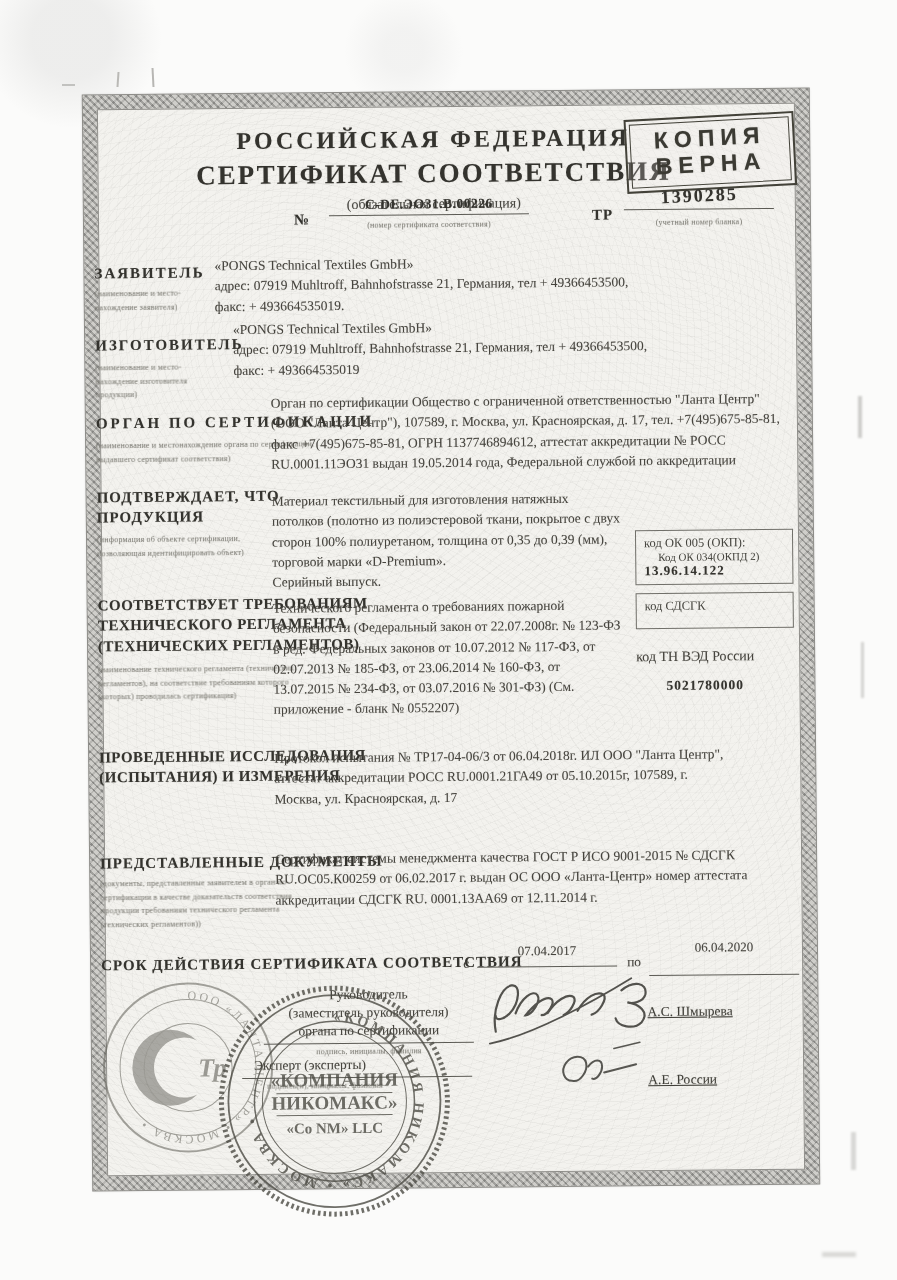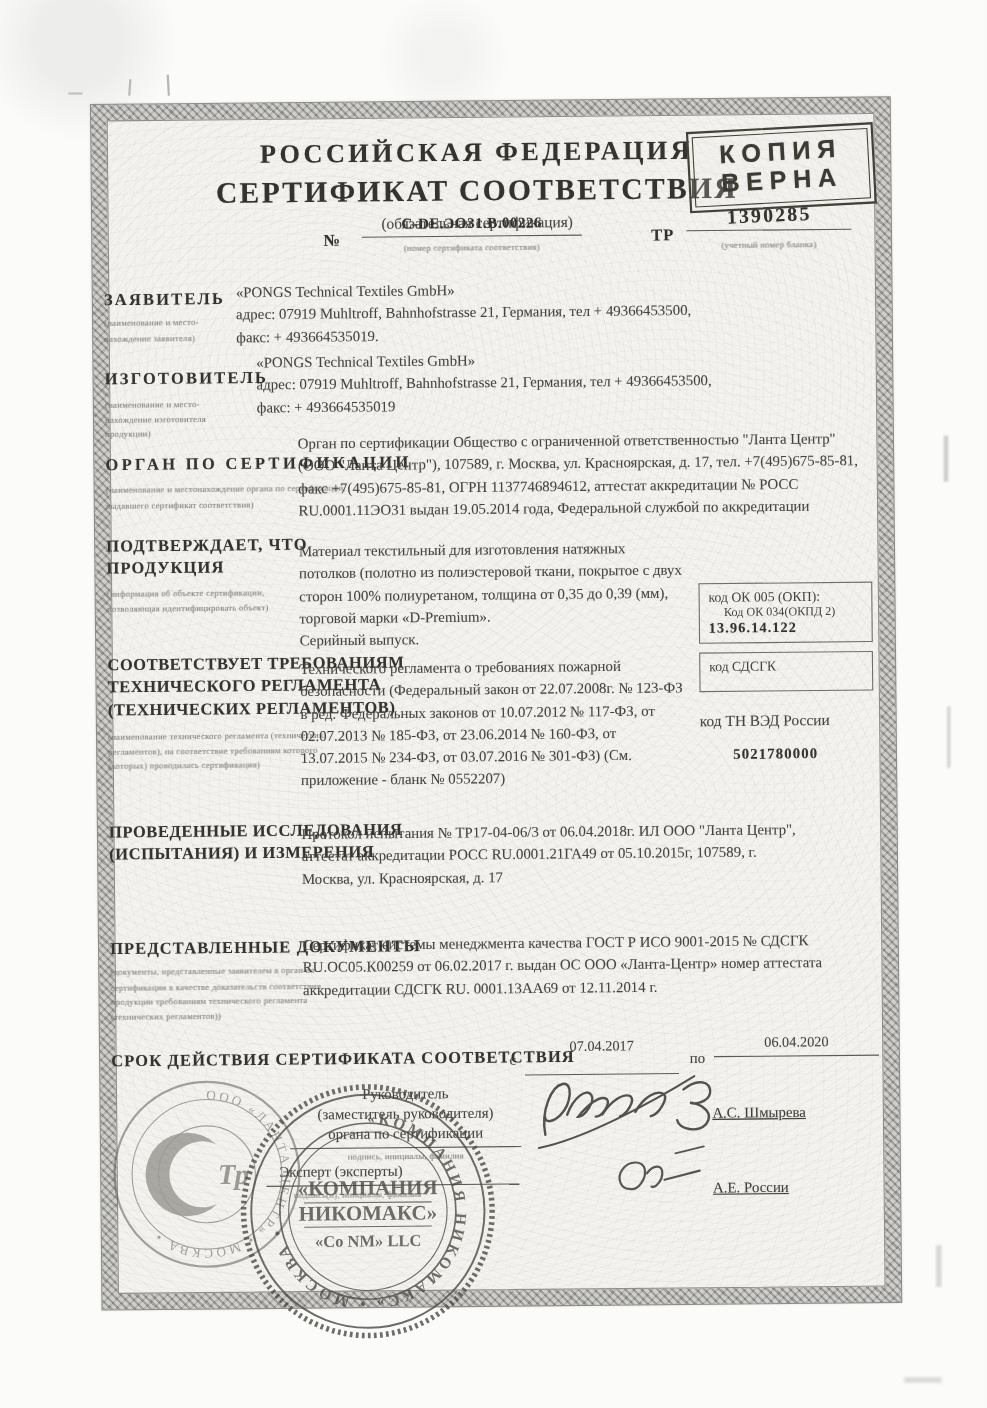--- a/index.html
+++ b/index.html
@@ -152,25 +152,25 @@
 
     <div class="abs h heading" style="left:10px;top:758px;letter-spacing:1px;">ПРЕДСТАВЛЕННЫЕ ДОКУМЕНТЫ</div>
     <div class="abs note pre" style="left:10px;top:782px;width:230px;">(документы, представленные заявителем в орган по
 сертификации в качестве доказательств соответствия
 продукции требованиям технического регламента
 (технических регламентов))</div>
     <div class="abs body-text" style="left:185px;top:756px;width:490px;">Сертификат системы менеджмента качества ГОСТ Р ИСО 9001-2015 № СДСГК RU.ОС05.К00259 от 06.02.2017 г. выдан ОС ООО «Ланта-Центр» номер аттестата аккредитации СДСГК RU. 0001.13АА69 от 12.11.2014 г.</div>
 
     <div class="abs h heading" style="left:10px;top:860px;letter-spacing:1px;">СРОК ДЕЙСТВИЯ СЕРТИФИКАТА СООТВЕТСТВИЯ</div>
     <div class="abs body-text" style="left:372px;top:862px;">с</div>
-    <div class="abs uline center" style="left:386px;top:850px;width:140px;padding-bottom:15px;font-family:Liberation Serif, serif;">
+    <div class="abs uline center" style="left:386px;top:850px;width:140px;padding-bottom:5px;font-family:Liberation Serif, serif;">
       <span class="body-text" style="font-size:13px;">07.04.2017</span>
     </div>
     <div class="abs body-text" style="left:536px;top:862px;">по</div>
-    <div class="abs uline center" style="left:558px;top:848px;width:150px;padding-bottom:2px;">
+    <div class="abs uline center" style="left:558px;top:848px;width:150px;padding-bottom:17px;">
       <span class="body-text" style="font-size:13px;">06.04.2020</span>
     </div>
 
     <div class="abs body-text pre center" style="left:172px;top:893px;width:210px;line-height:1.35;">Руководитель
 (заместитель руководителя)
 органа  по  сертификации</div>
     <div class="abs" style="left:172px;top:950px;width:210px;border-top:1px solid #5b5a54;"></div>
     <div class="abs note center" style="left:172px;top:952px;width:210px;">подпись, инициалы, фамилия</div>
 
     <svg class="abs" style="left:390px;top:878px;" width="215" height="85" viewBox="0 0 215 85">

